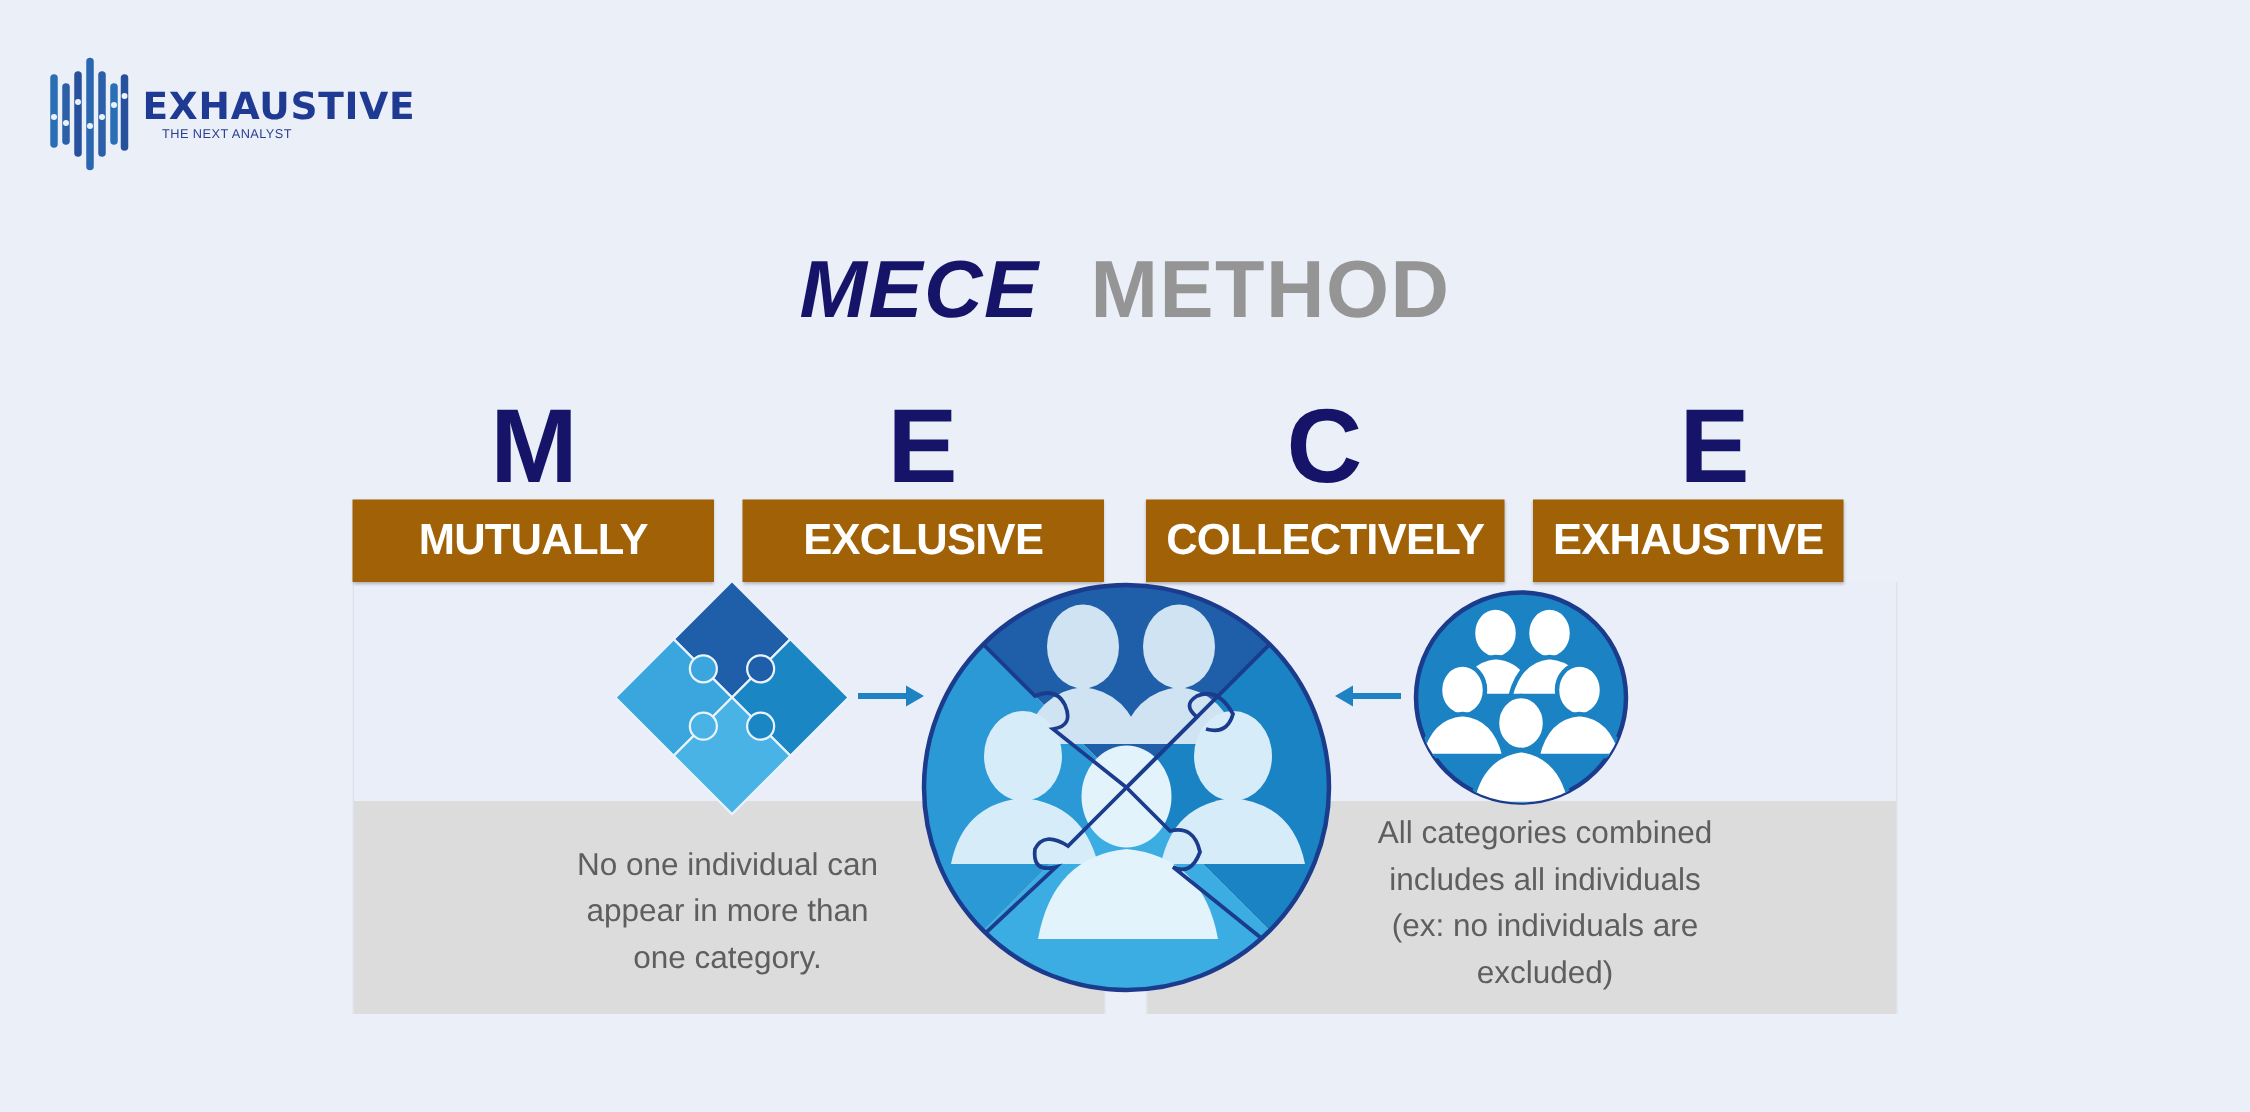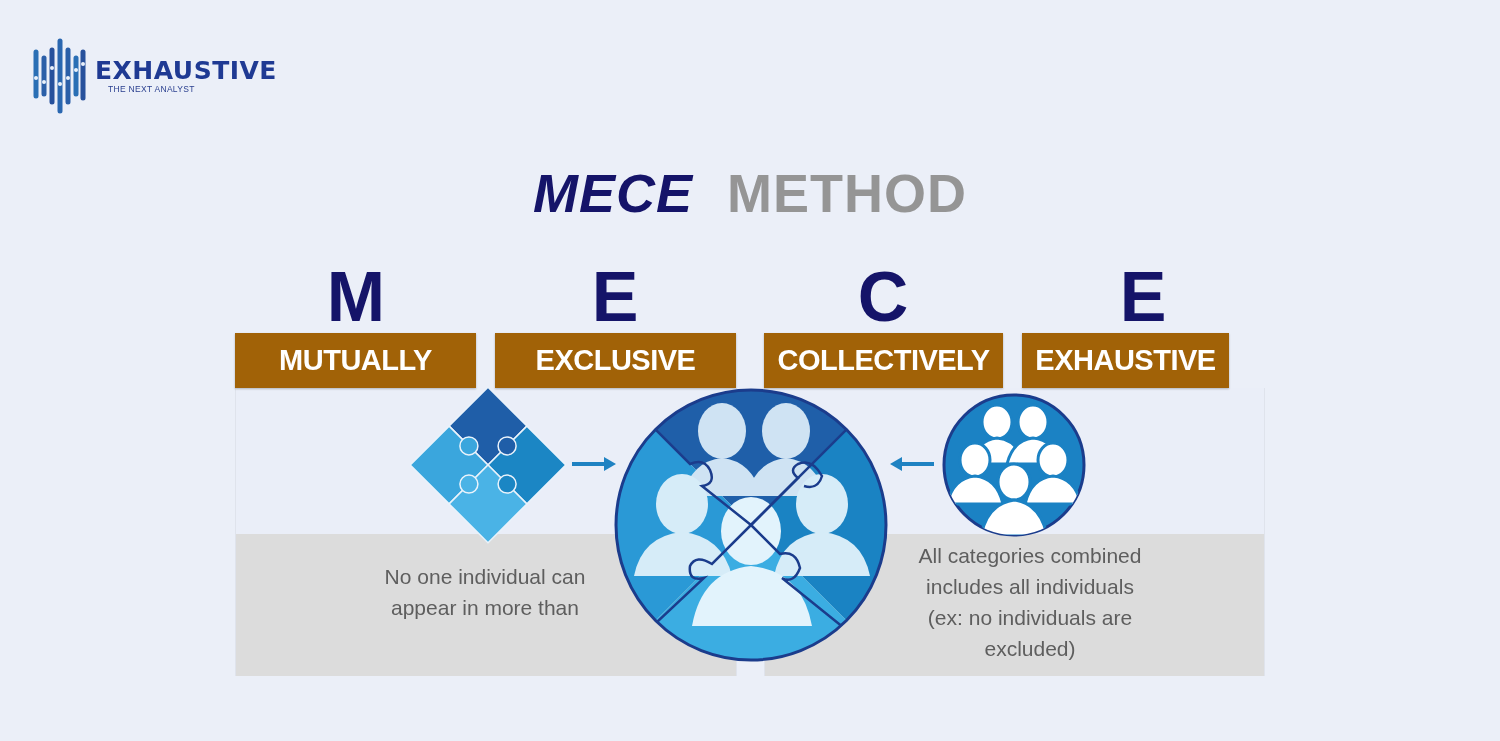--- a/index.html
+++ b/index.html
@@ -91,20 +91,21 @@
 </div>
 
 <div class="label" style="left:235px; width:241px;">MUTUALLY</div>
 <div class="label" style="left:495px; width:241px;">EXCLUSIVE</div>
 <div class="label" style="left:764px; width:239px;">COLLECTIVELY</div>
 <div class="label" style="left:1022px; width:207px;">EXHAUSTIVE</div>
 
 <div class="desc" style="left:340px; top:561px; width:290px;">
   <div>No one individual can</div>
   <div>appear in more than</div>
+  <div>one category.</div>
 </div>
 <div class="desc" style="left:885px; top:540px; width:290px;text-align:center;">
   <div>All categories combined</div>
   <div>includes all individuals</div>
   <div>(ex: no individuals are</div>
   <div>excluded)</div>
 </div>
 
 <svg style="position:absolute; left:410px; top:386px;" width="156" height="158" viewBox="0 0 156 158">
   <g transform="translate(78,79) rotate(45)">

